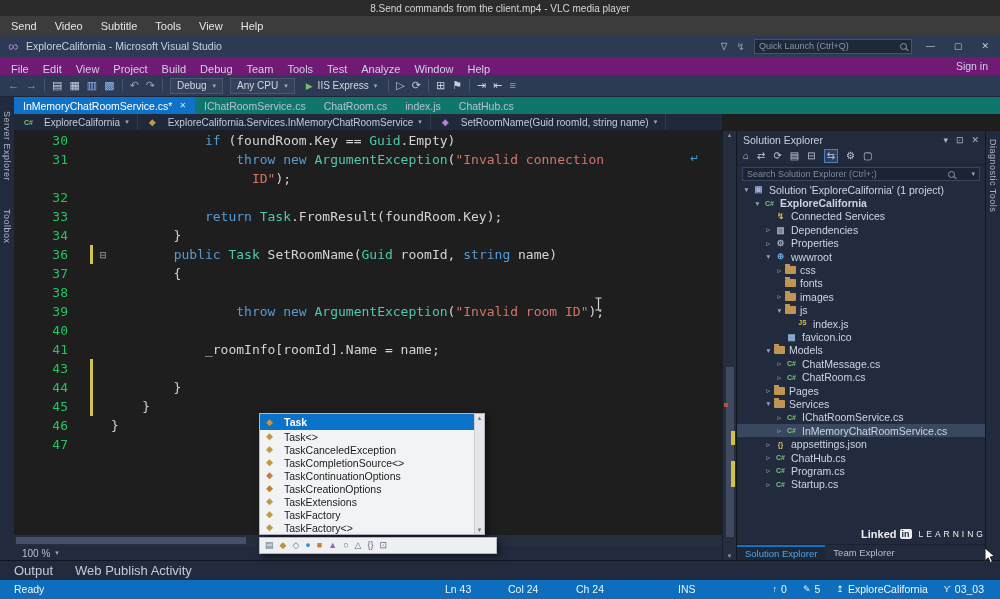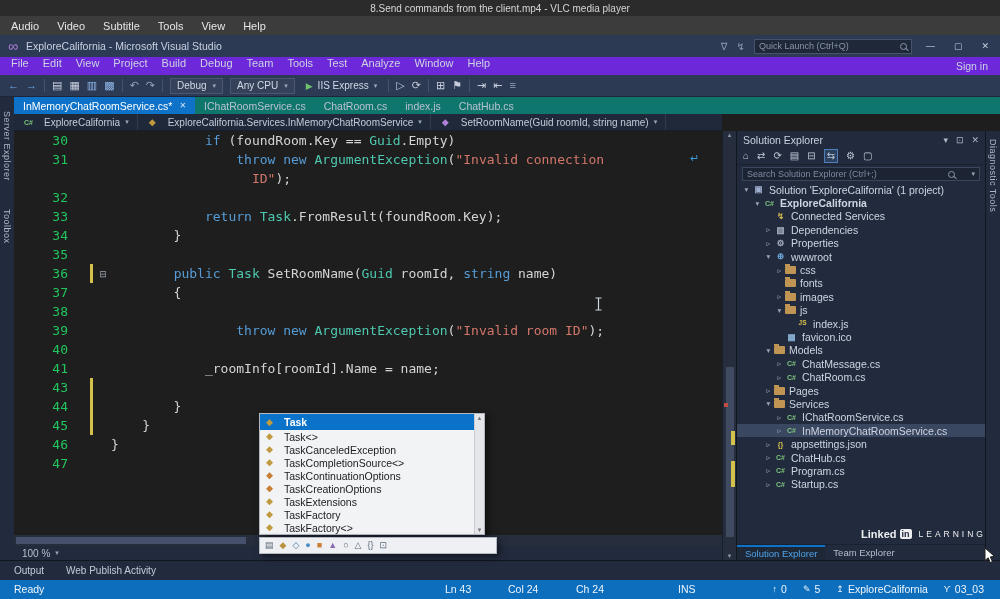--- a/index.html
+++ b/index.html
@@ -18,21 +18,21 @@
   #vs-title{font-size:10.5px;color:#c9d1e0}
   #title-right{position:absolute;right:6px;top:0;height:22px;display:flex;align-items:center;gap:9px}
   .t-ic{color:#8e99b0;font-size:10px}
   #quick-launch{width:158px;height:15px;background:#1f2838;border:1px solid #46536e;display:flex;align-items:center;padding:0 4px;gap:4px}
   #quick-launch input{flex:1;min-width:0;background:transparent;border:none;outline:none;font-size:9px;color:#8a94aa;font-family:inherit}
   #quick-launch input::placeholder{color:#8a94aa}
   .mag{width:7px;height:7px;border:1px solid #8a94aa;border-radius:50%;position:relative;display:inline-block;flex:none}
   .mag::after{content:"";position:absolute;width:4px;height:1px;background:#8a94aa;transform:rotate(45deg);right:-3px;bottom:-1px}
   .winbtn{color:#c6cddb;font-size:9px;padding:0 5px}
 
-  #vs-menubar{position:absolute;top:22px;left:0;right:0;height:18px;background:#6d28d9;display:flex;align-items:flex-start;padding-left:4px}
+  #vs-menubar{position:absolute;top:22px;left:0;right:0;height:18px;background:#701a75;display:flex;align-items:flex-end;padding-left:4px}
   .vs-mi{padding:0 7px;font-size:11px;color:#ccd3e2}
   #sign-in{position:absolute;right:12px;top:22px;height:18px;display:flex;align-items:center;font-size:10.5px;color:#ccd3e2}
 
   #vs-toolbar{position:absolute;top:40px;left:0;right:0;height:22px;background:#2c3a54;border-bottom:1px solid #1c2638;display:flex;align-items:center;gap:7px;padding-left:8px}
   .tb-ic{font-size:11px;line-height:1}
   .tb-sep{width:1px;height:13px;background:#46536e}
   .tb-dd{height:16px;border:1px solid #4a5773;background:#344158;color:#d2d8e6;font-size:10px;display:flex;align-items:center;gap:6px;padding:0 6px}
   .dd-ar{font-size:7px;color:#9aa6bd}
   .tb-run{display:flex;align-items:center;gap:5px;font-size:10px;color:#d2d8e6;padding:0 4px}
   .run-play{color:#6cc26c;font-size:9px}
@@ -97,21 +97,21 @@
   .ic-folder{width:11px;height:8px;background:#c09553;border-radius:1px;position:relative}
   .ic-folder::before{content:"";position:absolute;top:-2px;left:0;width:5px;height:2px;background:#c09553}
   #se-bottom{position:absolute;bottom:0;left:0;right:0;height:16px;display:flex;border-top:1px solid #1a2230;align-items:stretch}
   .se-btab{padding:0 8px;display:flex;align-items:center;font-size:9.5px;color:#b6bdcd}
   .se-btab.active{color:#4fa3e8;border-top:2px solid #0d72c8;background:#1e2736}
 
   #diag-strip{position:absolute;top:96px;left:985px;width:15px;height:429px;background:#222b3e;border-left:1px solid #11161f;display:flex;justify-content:center;padding-top:8px}
 
   
   #output-strip{position:absolute;top:525px;left:0;right:0;height:20px;background:#222b3e;border-top:1px solid #10151f;display:flex;align-items:center;padding-left:14px;gap:22px}
-  .out-tab{font-size:10px;color:#c4cbd8}
+  .out-tab{font-size:13px;color:#c4cbd8}
   #watermark{position:absolute;right:14px;top:528px;display:flex;align-items:center;gap:3px;opacity:.92;z-index:5}
   #wm-linked{font-size:11px;font-weight:bold;color:#fff}
   #wm-in{background:#fff;color:#222b3e;font-size:9px;font-weight:bold;padding:0 2px;border-radius:2px}
   #wm-learning{font-size:8.5px;color:#fff;letter-spacing:3px;margin-left:4px}
 
   #statusbar{position:absolute;top:545px;left:0;right:0;height:19px;background:#0d6ebd;color:#eef5fc;font-size:10.5px}
   .st{position:absolute;top:3px}
   #git-status{position:absolute;right:16px;top:3px;display:flex;gap:16px}
   .git-item{display:flex;gap:4px;align-items:center}
   .git-ic{font-size:9px}
@@ -123,21 +123,21 @@
 </head>
 <body>
 
 <div class="stage">
 
   <div id="vlc-titlebar">
     <span>8.Send commands from the client.mp4 - VLC media player</span>
   </div>
 
   <div id="vlc-menubar">
-      <span class="vlc-mi">Audio</span>
+      <span class="vlc-mi">Send</span>
       <span class="vlc-mi">Video</span>
       <span class="vlc-mi">Subtitle</span>
       <span class="vlc-mi">Tools</span>
       <span class="vlc-mi">View</span>
       <span class="vlc-mi">Help</span>
     </div>
 
   <div id="vs">
 
     <div id="vs-titlebar">
@@ -283,26 +283,20 @@
             <span class="fold"></span>
             <span class="ctext"><span class="tk-p">            </span><span class="tk-k">return</span><span class="tk-p"> </span><span class="tk-t">Task</span><span class="tk-p">.FromResult(foundRoom.Key);</span></span>
           </div>
           <div class="crow">
             <span class="lnum">34</span>
             <span class="chg"></span>
             <span class="fold"></span>
             <span class="ctext"><span class="tk-p">        }</span></span>
           </div>
           <div class="crow">
-            <span class="lnum">35</span>
-            <span class="chg"></span>
-            <span class="fold"></span>
-            <span class="ctext"></span>
-          </div>
-          <div class="crow">
             <span class="lnum">36</span>
             <span class="chg on"></span>
             <span class="fold">⊟</span>
             <span class="ctext"><span class="tk-p">        </span><span class="tk-k">public</span><span class="tk-p"> </span><span class="tk-t">Task</span><span class="tk-p"> SetRoomName(</span><span class="tk-t">Guid</span><span class="tk-p"> roomId, </span><span class="tk-k">string</span><span class="tk-p"> name)</span></span>
           </div>
           <div class="crow">
             <span class="lnum">37</span>
             <span class="chg"></span>
             <span class="fold"></span>
             <span class="ctext"><span class="tk-p">        {</span></span>

